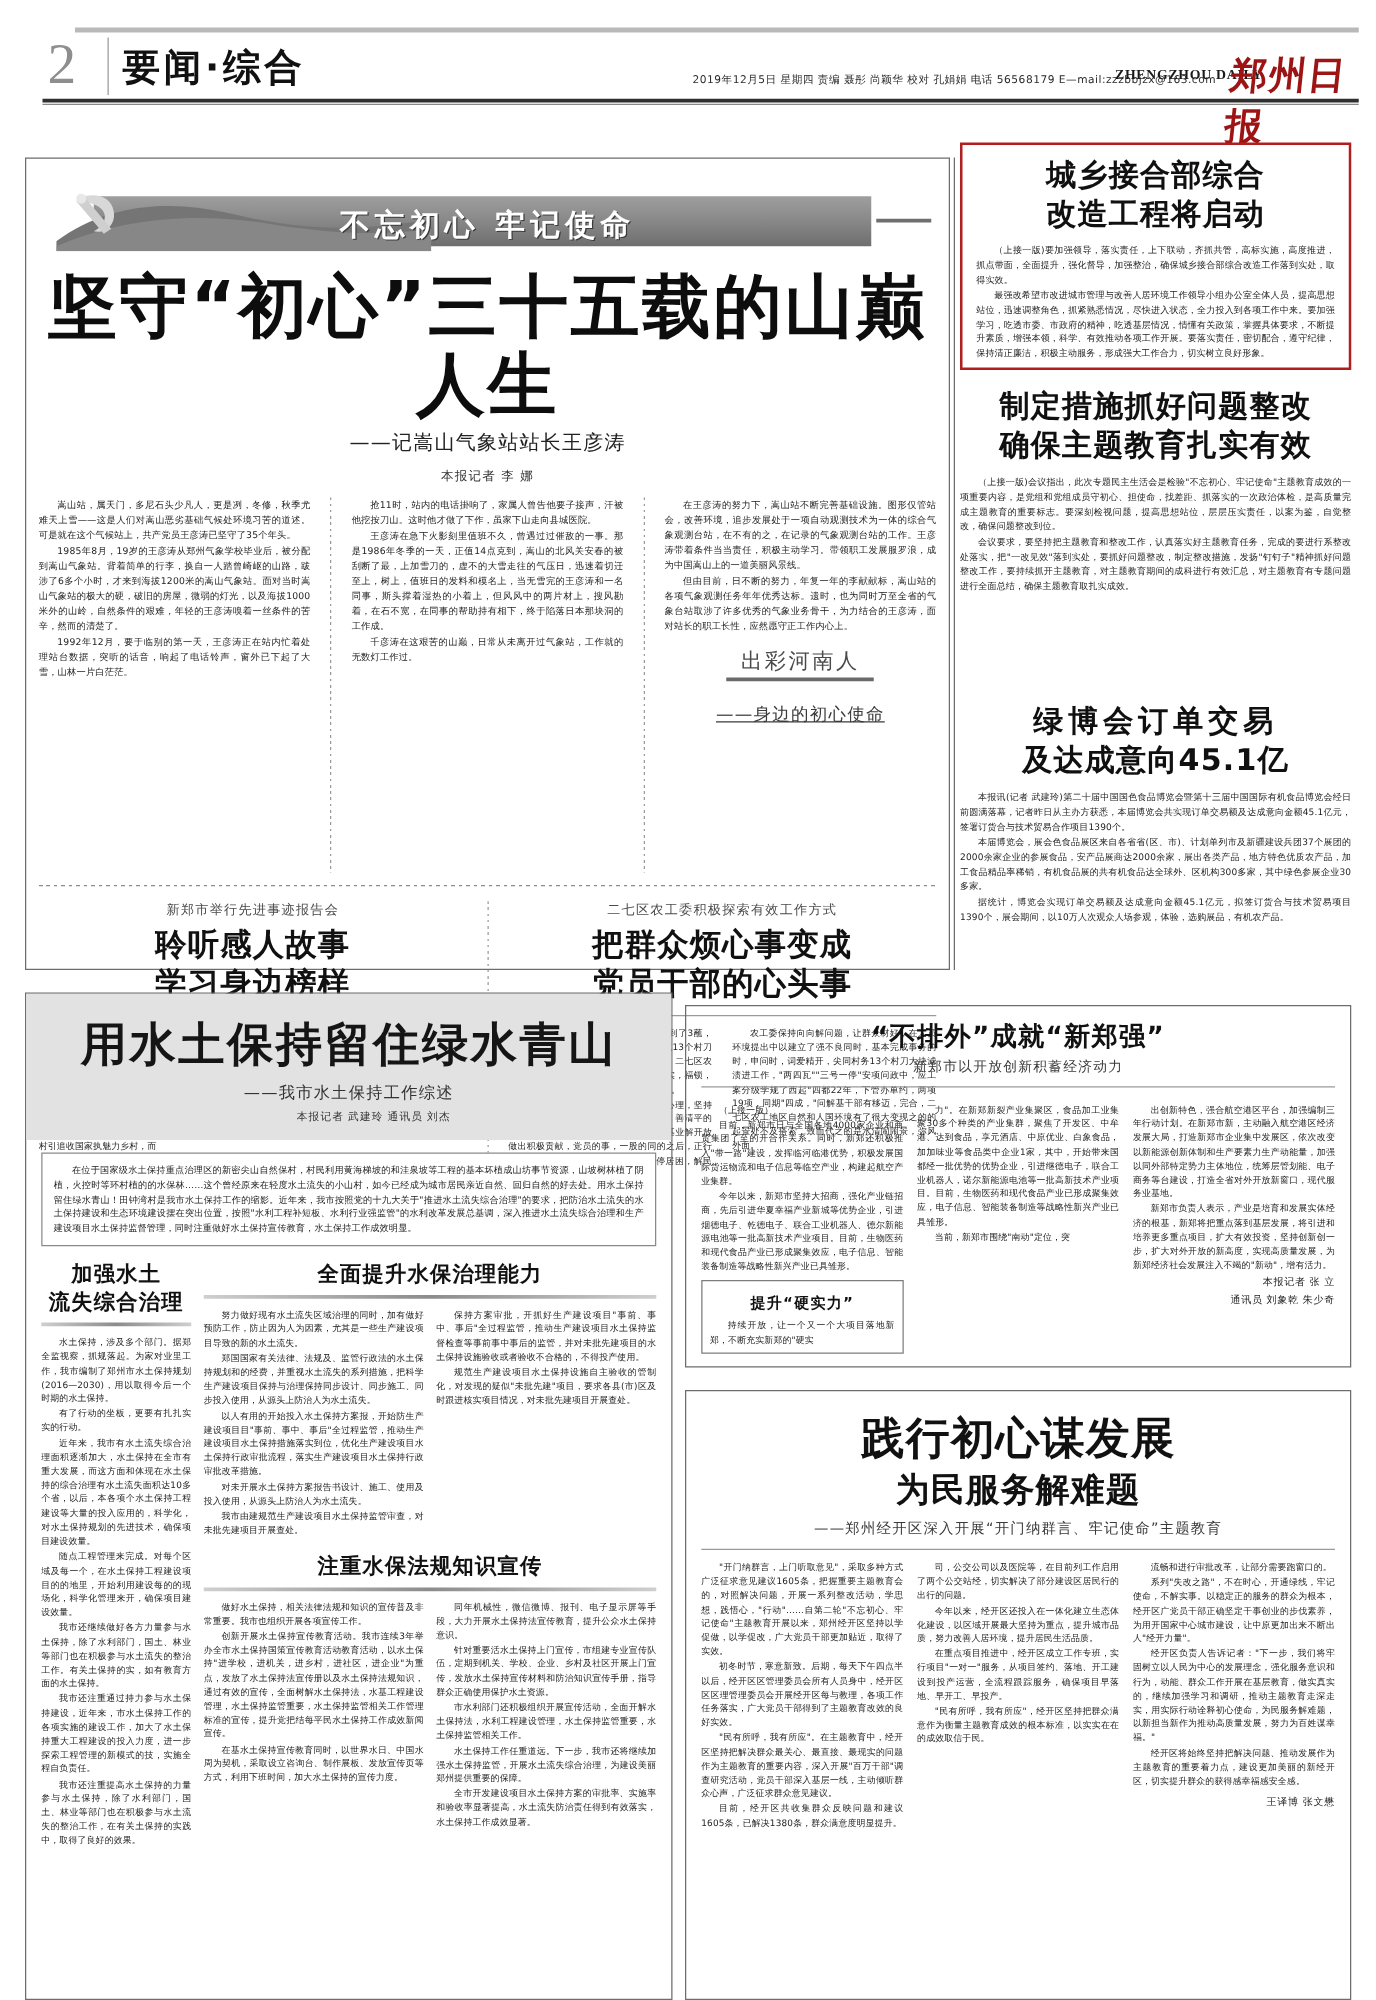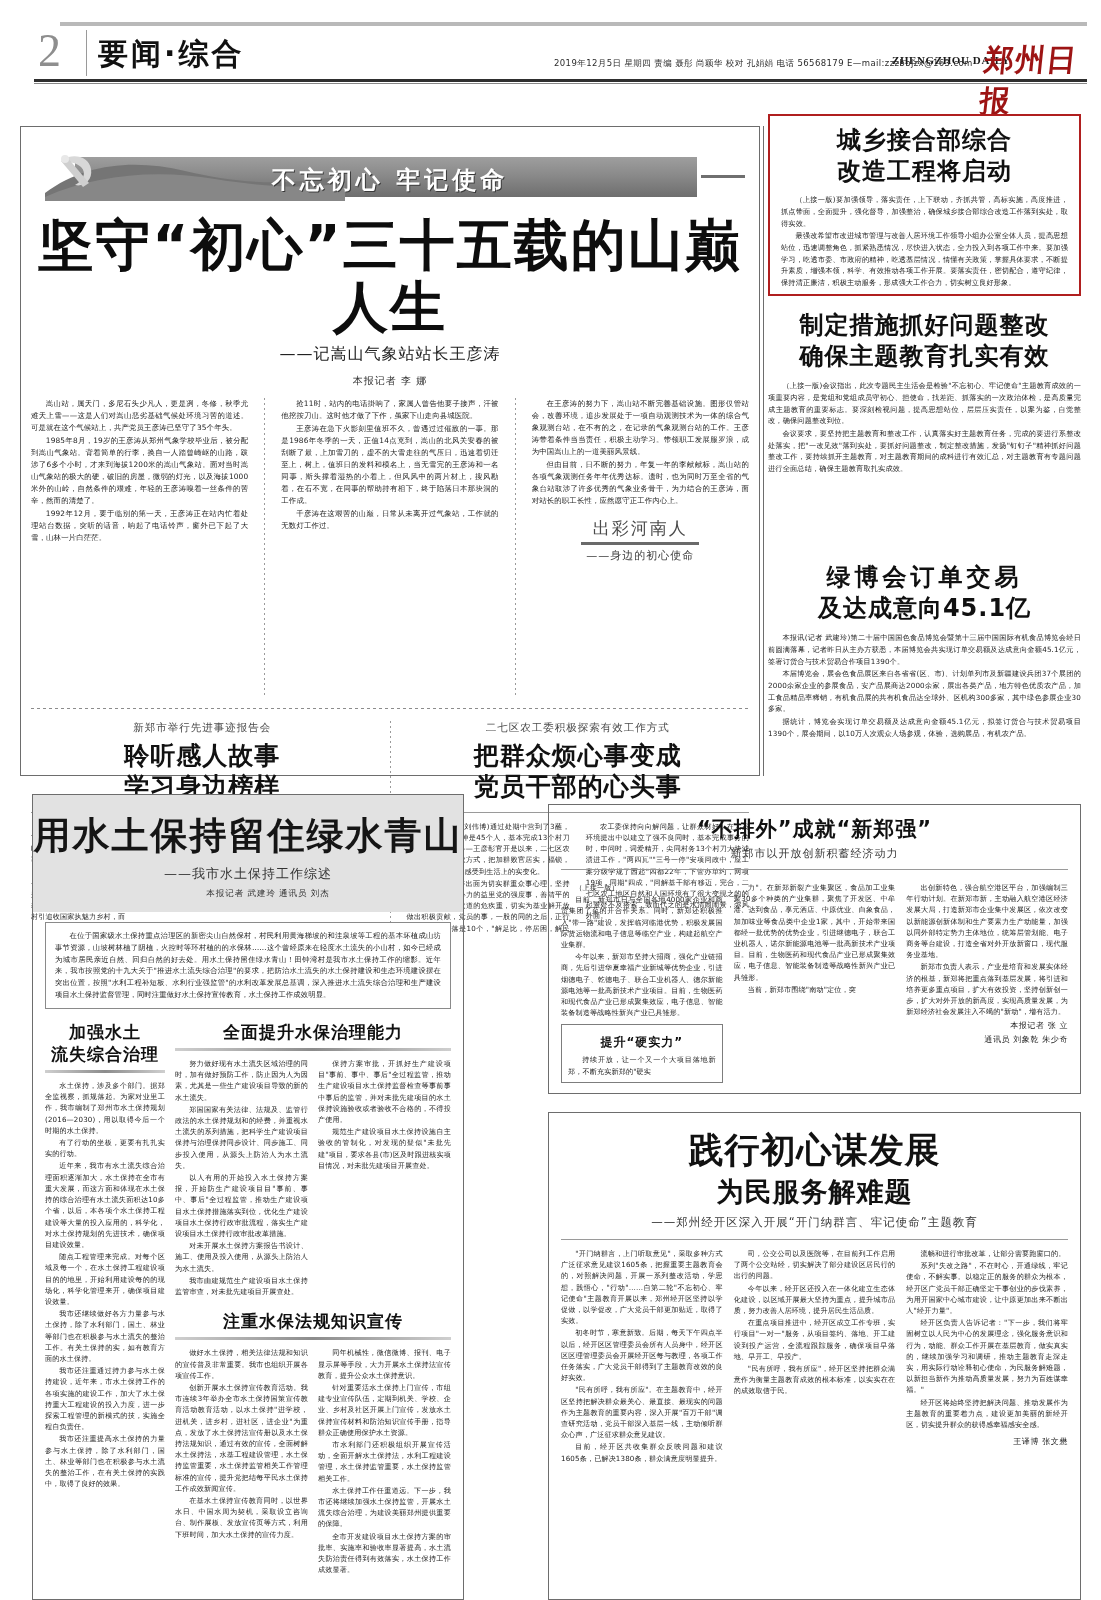--- a/index.html
+++ b/index.html
@@ -69,22 +69,22 @@
             font-weight:bold;font-size:25px;letter-spacing:1px;color:#111;line-height:1.25;}
 
   .rt-head{text-align:center;font-family:"DejaVu Sans","Liberation Sans",sans-serif;
            font-weight:bold;font-size:24px;letter-spacing:1px;color:#101010;line-height:1.3;}
   .rt-head.sp{letter-spacing:4px;}
 
   .logo-wrap{text-align:center;margin-top:10px;}
   .logo-line1{font-size:17px;font-weight:normal;color:#4a4a4a;letter-spacing:2px;
               font-family:"DejaVu Sans","Liberation Sans",sans-serif;}
   .logo-bar{height:3px;background:#6a6a6a;width:118px;margin:2px auto 0;}
-  .logo-line2{font-size:11px;color:#3a3a3a;margin-top:3px;letter-spacing:1px;
-              font-family:"DejaVu Sans","Liberation Sans",sans-serif;}
+  .logo-line2{font-size:14px;color:#3a3a3a;margin-top:18px;letter-spacing:1px;
+              font-family:"DejaVu Sans","Liberation Sans",sans-serif;text-decoration:underline;}
 
   
   .grayhead-wrap{position:relative;background:#e2e2e2;padding:16px 0 12px;}
   .grayhead{text-align:center;font-family:"DejaVu Sans","Liberation Sans",sans-serif;
             font-weight:bold;font-size:37px;letter-spacing:2px;color:#151515;}
   .grayhead-sub{text-align:center;font-size:13px;color:#333;margin-top:4px;letter-spacing:1px;
                 font-family:"DejaVu Sans","Liberation Sans",sans-serif;}
   .grayhead-by{text-align:center;font-size:8.5px;color:#333;margin-top:5px;letter-spacing:1px;
                font-family:Liberation Serif, serif;padding-left:40px;}
 
@@ -229,21 +229,21 @@
     <div class="rt-head">及达成意向45.1亿</div>
     <div class="body-text" style="margin-top:8px;font-size:7.2px;">
       <p>本报讯(记者 武建玲)第二十届中国国色食品博览会暨第十三届中国国际有机食品博览会经日前圆满落幕，记者昨日从主办方获悉，本届博览会共实现订单交易额及达成意向金额45.1亿元，签署订货合与技术贸易合作项目1390个。</p>
       <p>本届博览会，展会色食品展区来自各省省(区、市)、计划单列市及新疆建设兵团37个展团的2000余家企业的参展食品，安产品展商达2000余家，展出各类产品，地方特色优质农产品，加工食品精品率稀销，有机食品展的共有机食品达全球外、区机构300多家，其中绿色参展企业30多家。</p>
       <p>据统计，博览会实现订单交易额及达成意向金额45.1亿元，拟签订货合与技术贸易项目1390个，展会期间，以10万人次观众人场参观，体验，选购展品，有机农产品。</p>
     </div>
   </div>
 
   <div class="block" style="left:763px;top:104px;width:1px;height:650px;background:#6d6d6d;"></div>
 
-  <div class="block thinbox" style="left:20px;top:772px;width:432px;height:806px;padding:0;margin-left:12px;">
+  <div class="block thinbox" style="left:20px;top:772px;width:518px;height:806px;padding:0;">
 
     <div class="grayhead-wrap">
       <div class="grayhead">用水土保持留住绿水青山</div>
       <div class="grayhead-sub">——我市水土保持工作综述</div>
       <div class="grayhead-by">本报记者 武建玲 通讯员 刘杰</div>
     </div>
 
     <div style="padding:10px 12px 0;">
       <div class="lead-box">
         <div class="body-text" style="font-size:7.3px;">在位于国家级水土保持重点治理区的新密尖山自然保村，村民利用黄海梯坡的和洼泉坡等工程的基本坏植成山坊事节资源，山坡树林植了阴植，火控时等环村植的的水保林……这个曾经原来在轻度水土流失的小山村，如今已经成为城市居民亲近自然、回归自然的好去处。用水土保持留住绿水青山！田钟湾村是我市水土保持工作的缩影。近年来，我市按照党的十九大关于"推进水土流失综合治理"的要求，把防治水土流失的水土保持建设和生态环境建设摆在突出位置，按照"水利工程补短板、水利行业强监管"的水利改革发展总基调，深入推进水土流失综合治理和生产建设项目水土保持监督管理，同时注重做好水土保持宣传教育，水土保持工作成效明显。</div>

